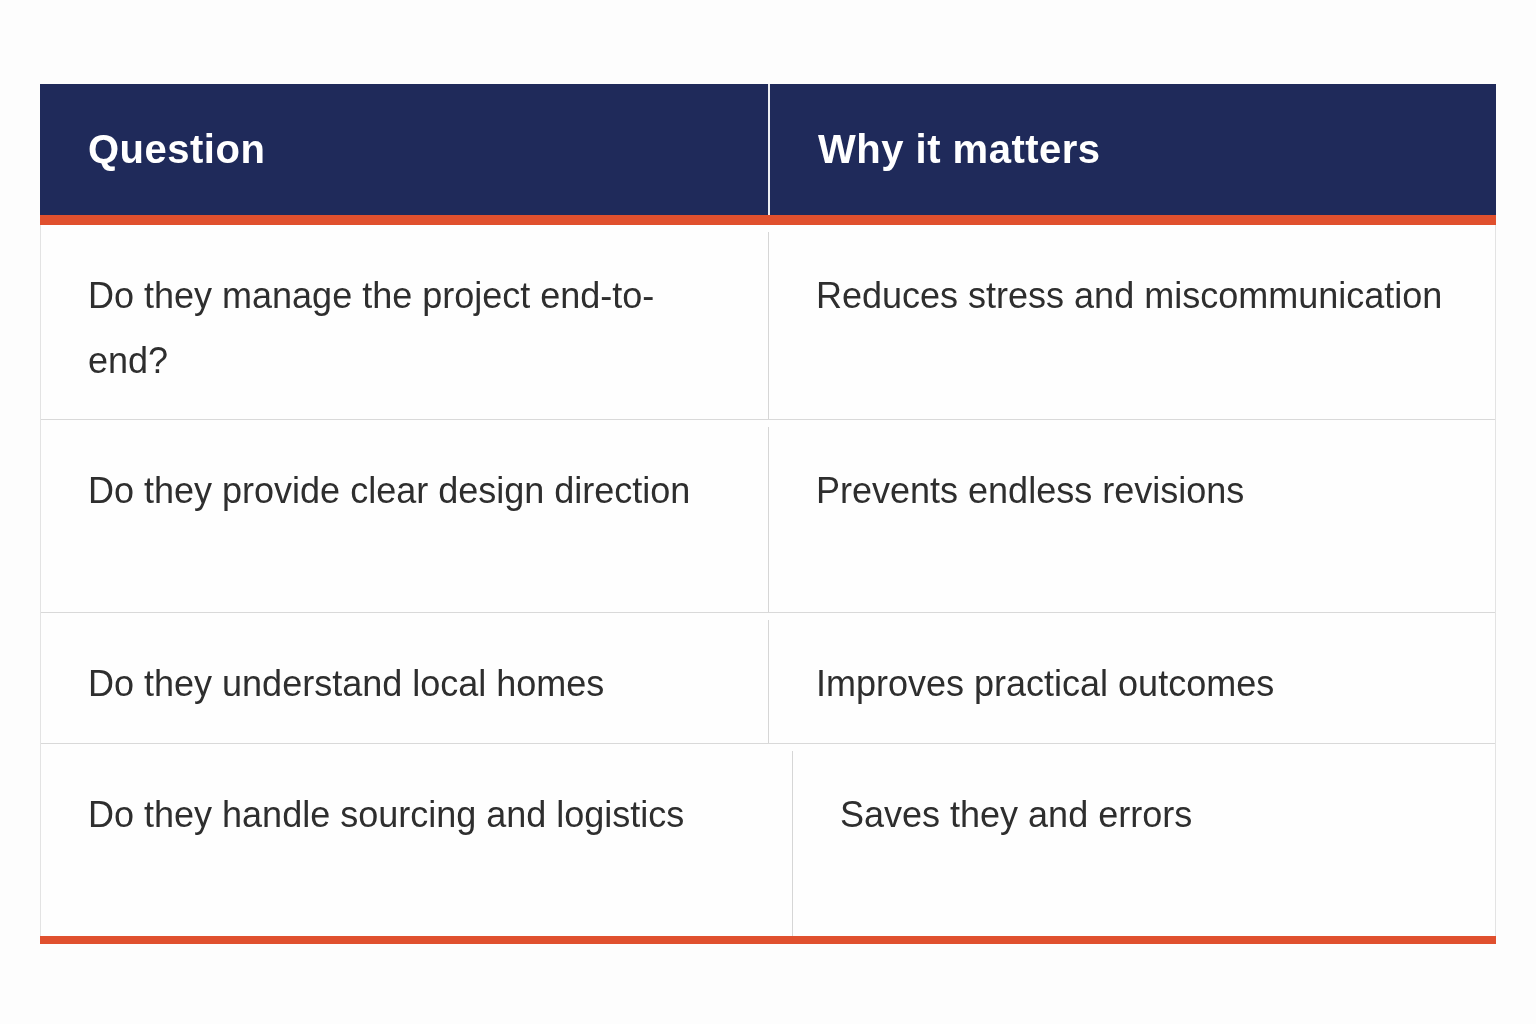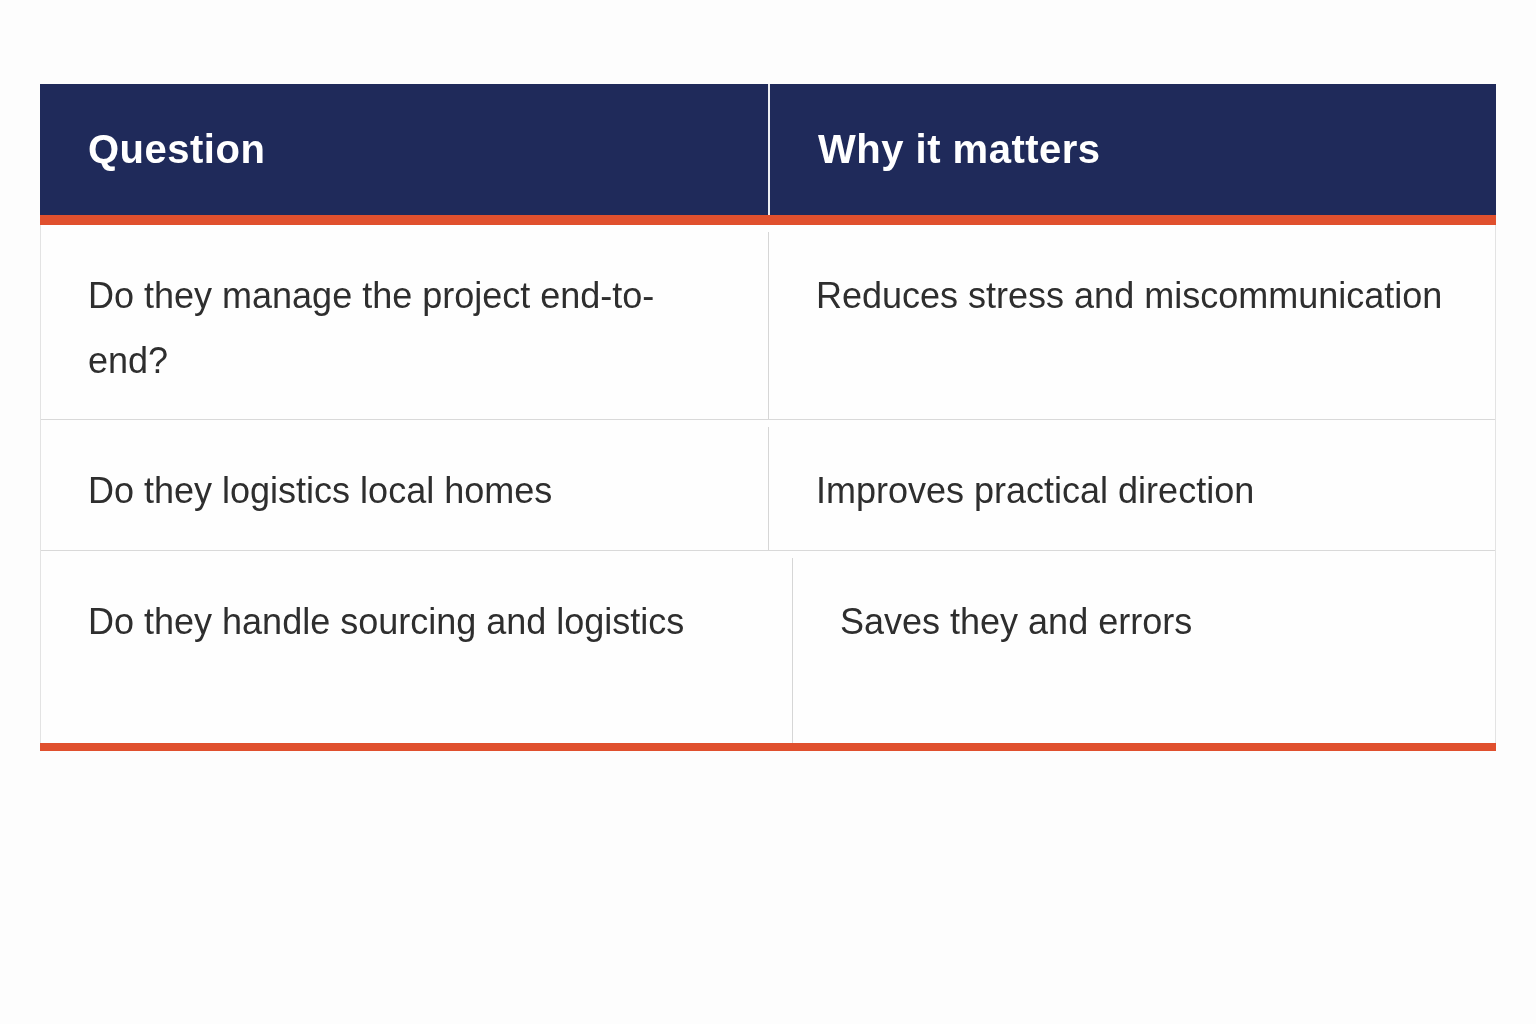--- a/index.html
+++ b/index.html
@@ -85,24 +85,28 @@
 
     <div class="accent-bar"></div>
 
     <div class="body">
 
       <div class="row tall">
         <div class="cell col-q">Do they manage the project end-to-end?</div>
         <div class="cell col-w">Reduces stress and miscommunication</div>
       </div>
 
+      <div class="row tall">
+        <div class="cell col-q">Do they provide clear design direction</div>
+        <div class="cell col-w">Prevents endless revisions</div>
+      </div>
 
       <div class="row short">
-        <div class="cell col-q">Do they logistics local homes</div>
-        <div class="cell col-w">Improves practical direction</div>
+        <div class="cell col-q">Do they understand local homes</div>
+        <div class="cell col-w">Improves practical outcomes</div>
       </div>
 
       <div class="row tall">
         <div class="cell col-q">Do they handle sourcing and logistics</div>
         <div class="cell col-w">Saves they and errors</div>
       </div>
 
     </div>
 
     <div class="accent-bar bottom"></div>

